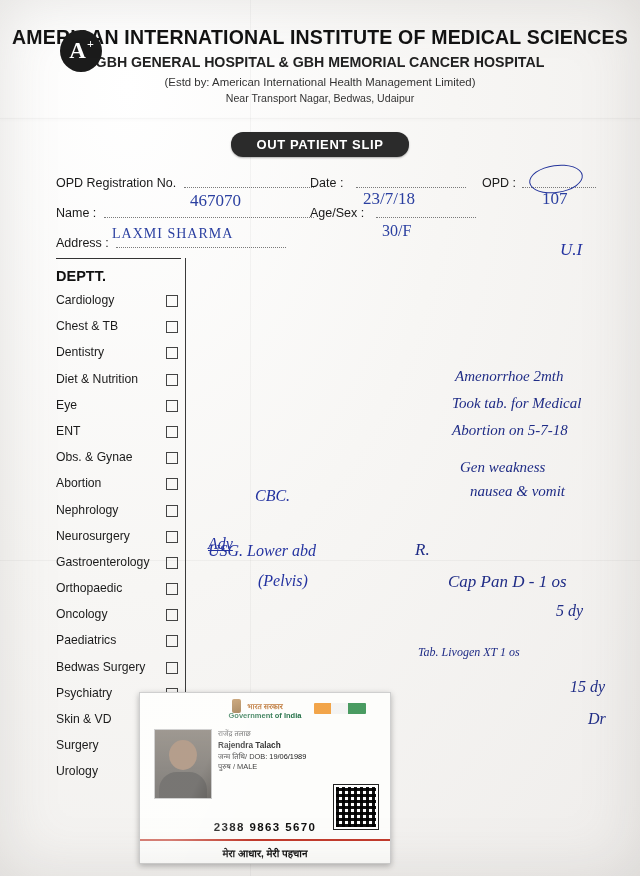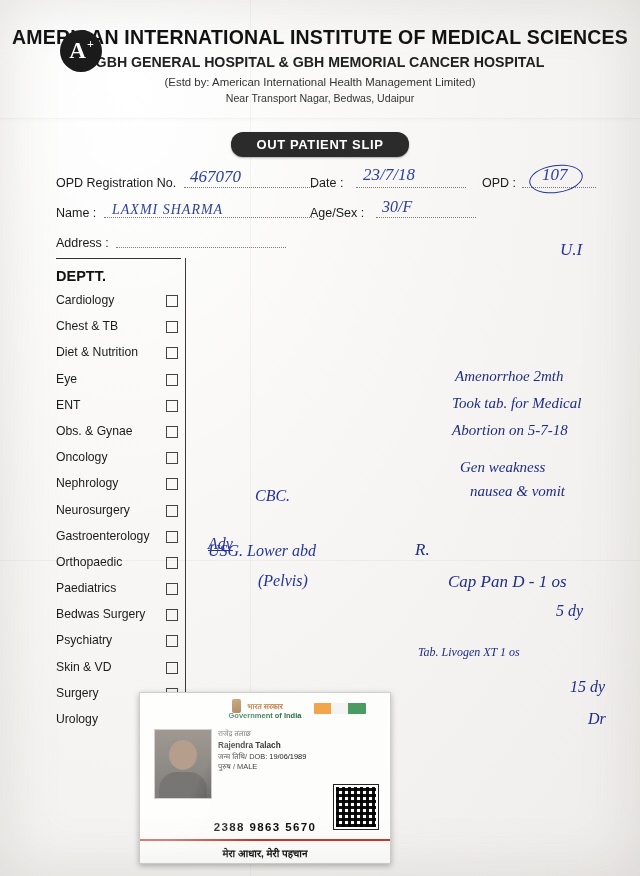--- a/index.html
+++ b/index.html
@@ -51,22 +51,22 @@
   
   .form{position:absolute;left:56px;top:172px;width:540px;font-size:12.5px;color:#1a1a1a;}
   .row{position:relative;height:30px;}
   .lbl{position:absolute;}
   .dots{
     position:absolute;border-bottom:1.4px dotted #7a7a7a;height:15px;
   }
   .hand{
     font-family:"Liberation Serif",serif;
     color:#2a3fa0;
-    font-style:italic;
     position:absolute;
+    margin-top:24px;
   }
 
   .ellipse{
     position:absolute;border:1.6px solid #24349b;border-radius:50%;
     transform:rotate(-8deg);
   }
 
   
   .deptt{position:absolute;left:56px;top:268px;width:180px;}
   .deptt .hd{font-size:14.5px;font-weight:bold;color:#111;margin-bottom:9px;}
@@ -218,53 +218,61 @@
 
     <div class="dept-item">
       <span>Cardiology</span>
       <span class="box"></span>
     </div>
     <div class="dept-item">
       <span>Chest &amp; TB</span>
       <span class="box"></span>
     </div>
     <div class="dept-item">
+      <span>Dentistry</span>
+      <span class="box"></span>
+    </div>
+    <div class="dept-item">
       <span>Diet &amp; Nutrition</span>
       <span class="box"></span>
     </div>
     <div class="dept-item">
       <span>Eye</span>
       <span class="box"></span>
     </div>
     <div class="dept-item">
       <span>ENT</span>
       <span class="box"></span>
     </div>
     <div class="dept-item">
       <span>Obs. &amp; Gynae</span>
       <span class="box"></span>
     </div>
     <div class="dept-item">
+      <span>Abortion</span>
+      <span class="box"></span>
+    </div>
+    <div class="dept-item">
+      <span>Nephrology</span>
+      <span class="box"></span>
+    </div>
+    <div class="dept-item">
+      <span>Neurosurgery</span>
+      <span class="box"></span>
+    </div>
+    <div class="dept-item">
+      <span>Gastroenterology</span>
+      <span class="box"></span>
+    </div>
+    <div class="dept-item">
+      <span>Orthopaedic</span>
+      <span class="box"></span>
+    </div>
+    <div class="dept-item">
       <span>Oncology</span>
-      <span class="box"></span>
-    </div>
-    <div class="dept-item">
-      <span>Nephrology</span>
-      <span class="box"></span>
-    </div>
-    <div class="dept-item">
-      <span>Neurosurgery</span>
-      <span class="box"></span>
-    </div>
-    <div class="dept-item">
-      <span>Gastroenterology</span>
-      <span class="box"></span>
-    </div>
-    <div class="dept-item">
-      <span>Orthopaedic</span>
       <span class="box"></span>
     </div>
     <div class="dept-item">
       <span>Paediatrics</span>
       <span class="box"></span>
     </div>
     <div class="dept-item">
       <span>Bedwas Surgery</span>
       <span class="box"></span>
     </div>

